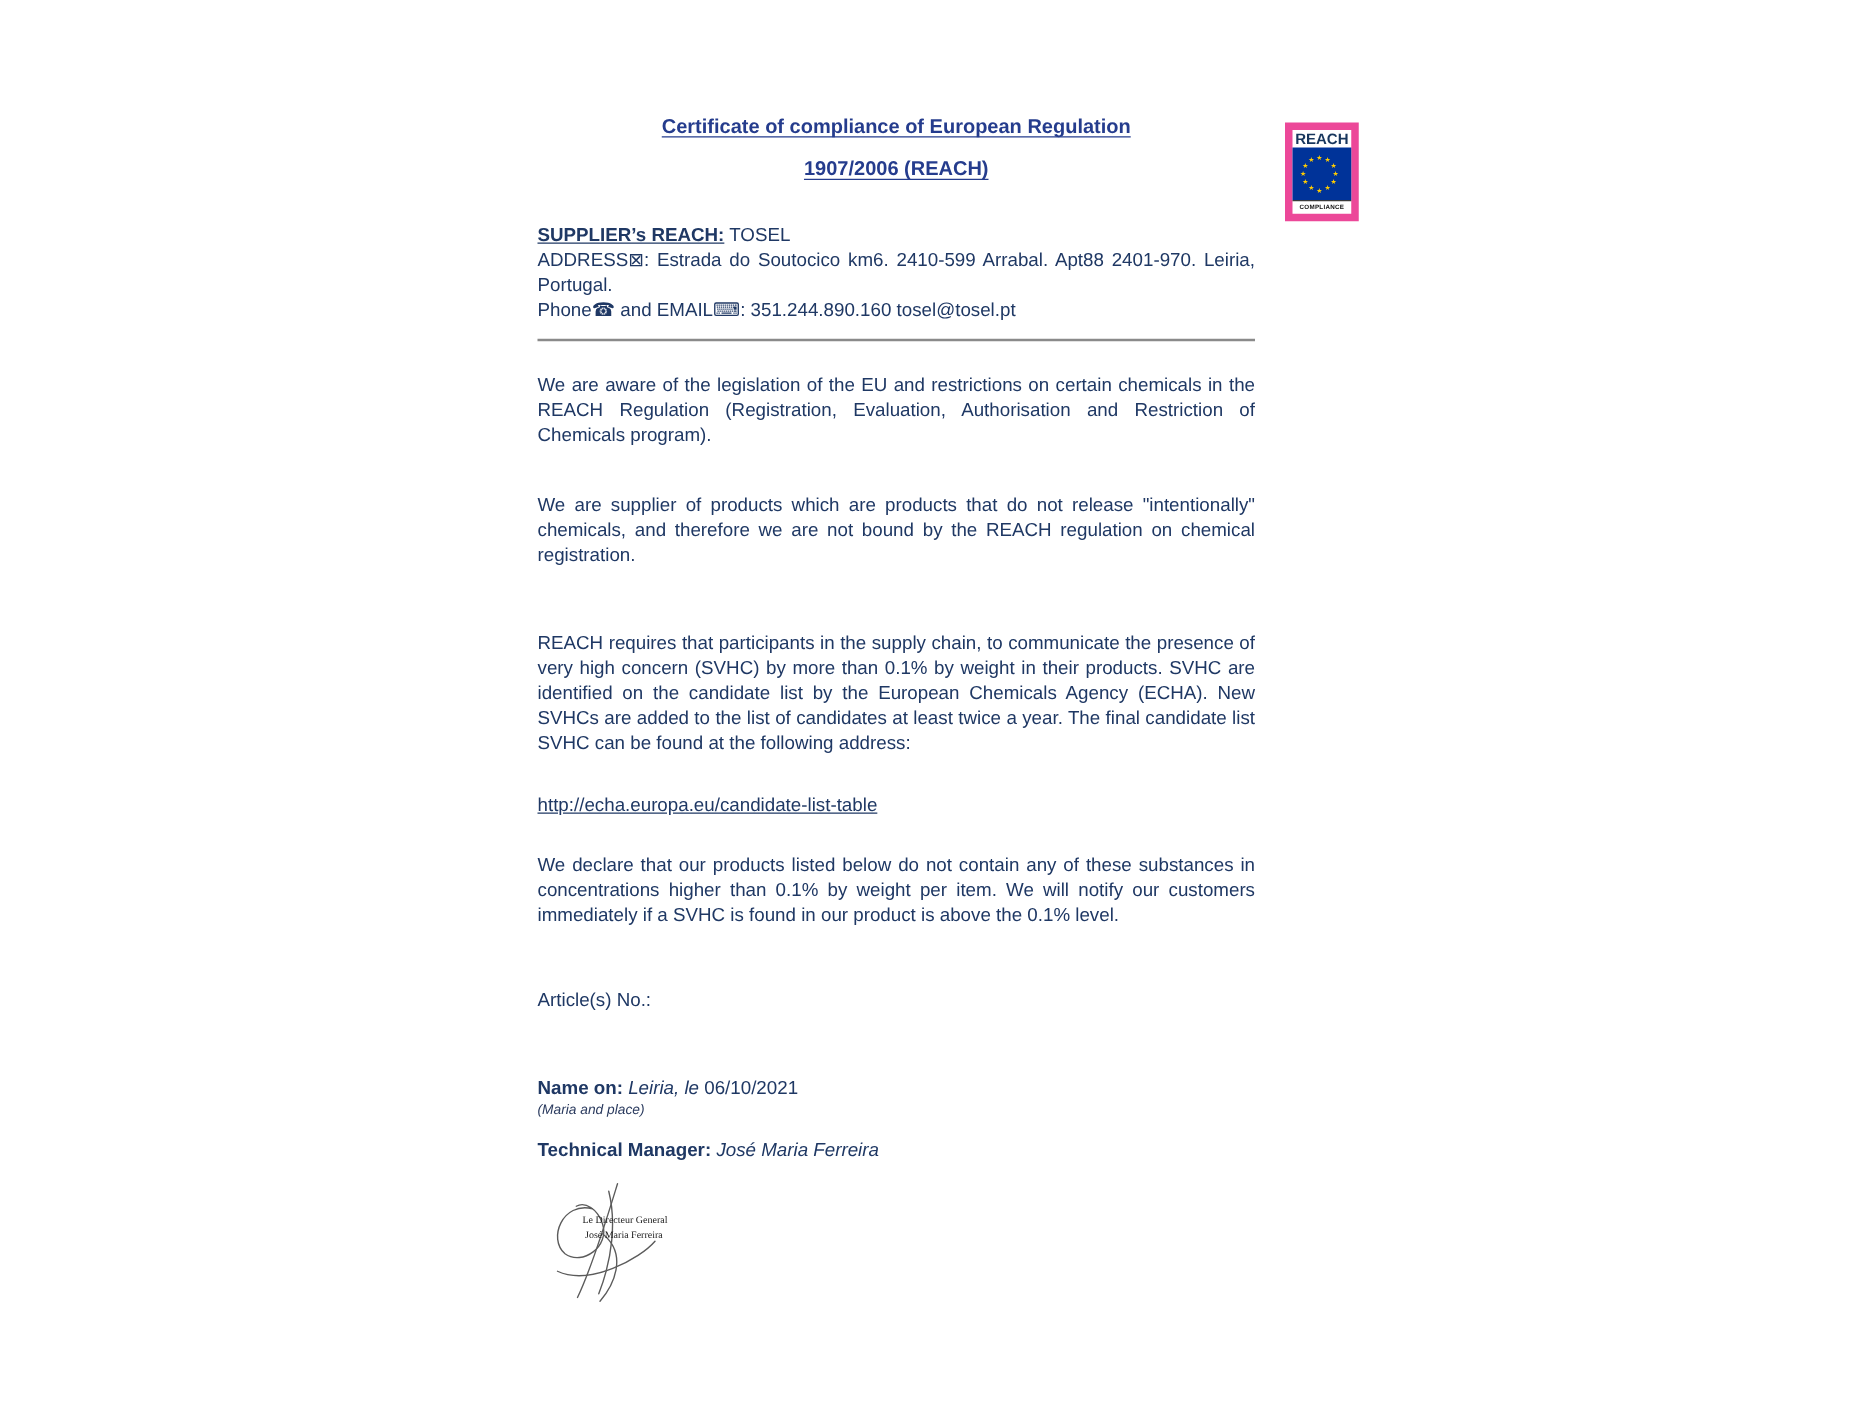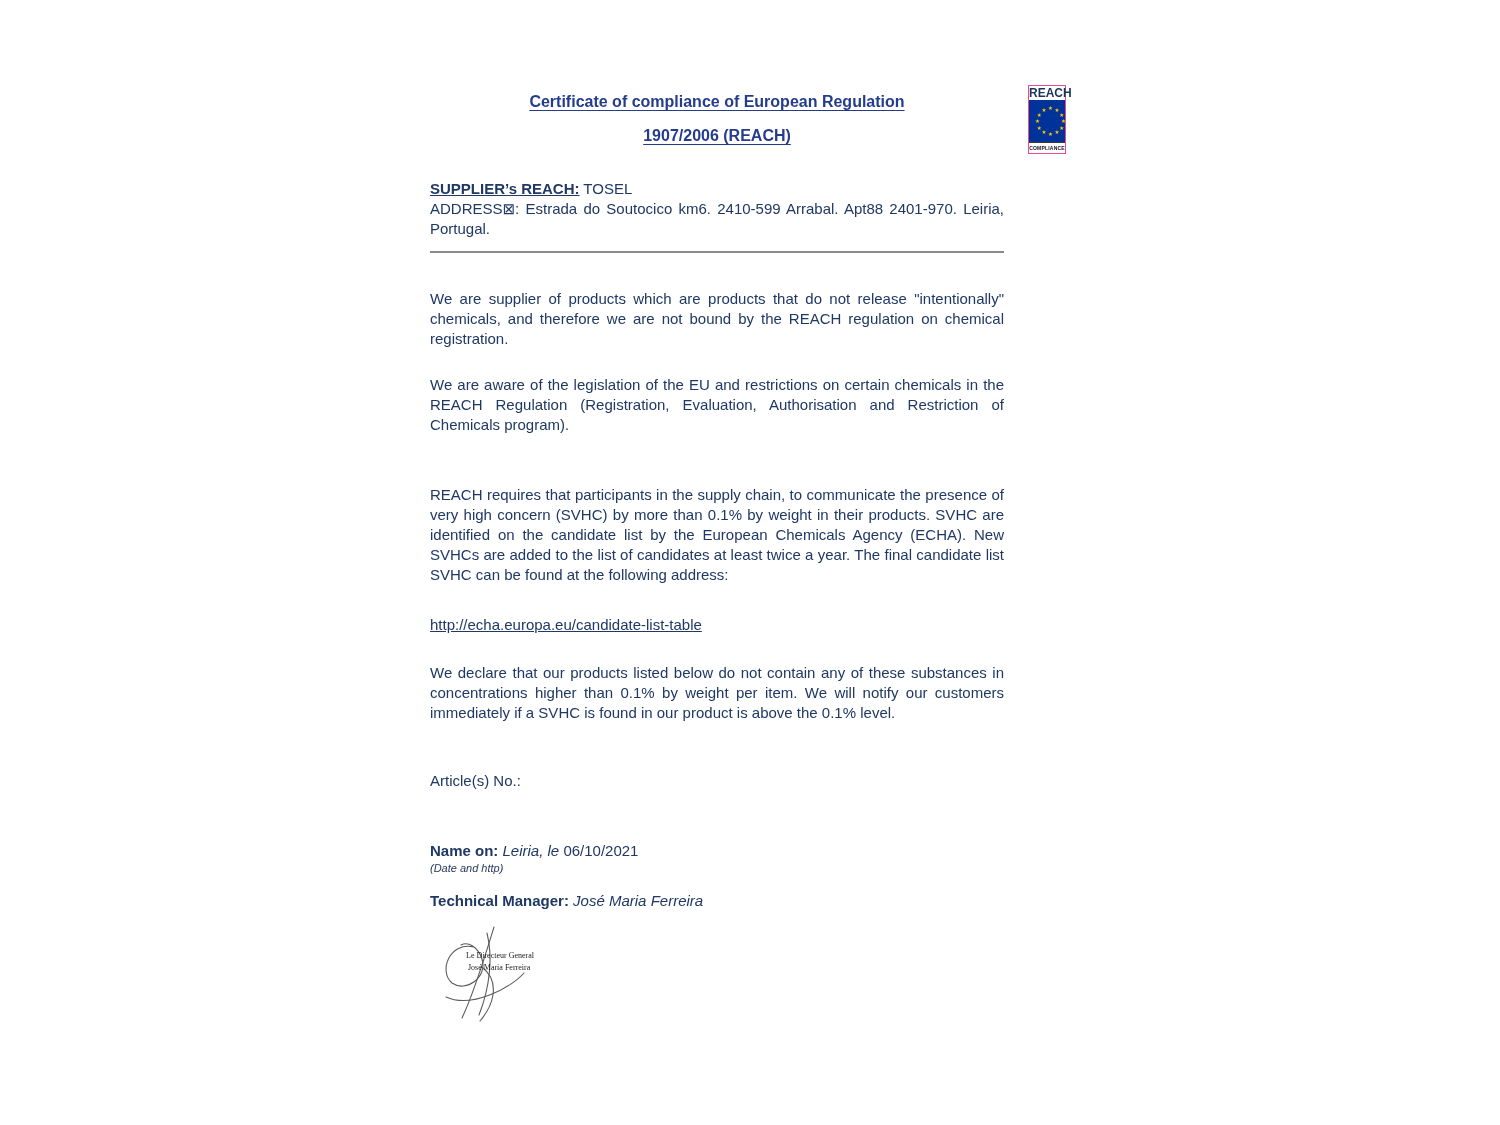--- a/index.html
+++ b/index.html
@@ -28,21 +28,21 @@
   .link-row { margin-top:30px; text-align:left; }
   .link-row a { color:inherit; text-decoration:underline; }
   .p4 { margin-top:28px; }
   .article { margin-top:48px; }
   .made-on { margin-top:50px; margin-bottom:0; }
   .note { font-size:11px; line-height:14px; font-style:italic; margin:0; color:#2a3a5e; }
   .manager { margin-top:16px; margin-bottom:0; }
   .signature { margin-top:14px; margin-left:2px; }
 
   
-  .logo { position:absolute; left:1028px; top:85px; width:38px; border:1px solid #ec4899; background:#fff; }
+  .logo { position:absolute; left:1028px; top:98px; width:59px; border:6px solid #ec4899; background:#fff; }
   .logo-reach { font-weight:bold; color:#17365d; font-size:12px; line-height:14px; text-align:center; }
   .logo-flag { height:42px; background:#003399; }
   .logo-flag svg { display:block; }
   .logo-compliance { font-size:5px; font-weight:bold; letter-spacing:0.2px; text-align:center; color:#111; border-top:1px solid #3a3a3a; padding:2px 0; }
 
   .sig-text { font-family:"Liberation Serif", serif; }
 </style>
 </head>
 <body>
 
@@ -71,38 +71,39 @@
     <div class="logo-compliance">COMPLIANCE</div>
   </div>
 
   <div class="doc">
 
     <h1 class="title"><span class="title-line">Certificate of compliance of European Regulation</span><br><span class="title-line">1907/2006 (REACH)</span></h1>
 
     <div class="supplier">
       <p><span class="bold underline">SUPPLIER’s REACH:</span><span> TOSEL</span></p>
       <p class="justify"><span>ADDRESS</span><span>⊠</span><span>: Estrada do Soutocico km6. 2410-599 Arrabal. Apt88 2401-970. Leiria, Portugal.</span></p>
+      <p><span>Phone</span><span>☎</span><span> and EMAIL</span><span>⌨</span><span>: 351.244.890.160 tosel@tosel.pt</span></p>
     </div>
 
     <hr class="divider">
 
+    <p class="para p1 justify">We are aware of the legislation of the EU and restrictions on certain chemicals in the REACH Regulation (Registration, Evaluation, Authorisation and Restriction of Chemicals program).</p>
+
     <p class="para p2 justify">We are supplier of products which are products that do not release "intentionally" chemicals, and therefore we are not bound by the REACH regulation on chemical registration.</p>
-
-    <p class="para p1 justify">We are aware of the legislation of the EU and restrictions on certain chemicals in the REACH Regulation (Registration, Evaluation, Authorisation and Restriction of Chemicals program).</p>
 
     <p class="para p3 justify">REACH requires that participants in the supply chain, to communicate the presence of very high concern (SVHC) by more than 0.1% by weight in their products. SVHC are identified on the candidate list by the European Chemicals Agency (ECHA). New SVHCs are added to the list of candidates at least twice a year. The final candidate list SVHC can be found at the following address:</p>
 
     <p class="link-row"><a href="#">http://echa.europa.eu/candidate-list-table</a></p>
 
     <p class="para p4 justify">We declare that our products listed below do not contain any of these substances in concentrations higher than 0.1% by weight per item. We will notify our customers immediately if a SVHC is found in our product is above the 0.1% level.</p>
 
     <p class="para article">Article(s) No.:</p>
 
     <p class="made-on"><span class="bold">Name on:</span><span class="italic"> Leiria, le</span><span> 06/10/2021</span></p>
-    <p class="note">(Date and http)</p>
+    <p class="note">(Maria and place)</p>
 
     <p class="manager"><span class="bold">Technical Manager:</span><span class="italic"> José Maria Ferreira</span></p>
 
     <div class="signature">
       <svg width="135" height="100" viewBox="0 0 135 100">
         <g fill="none" stroke="#4a4a4a" stroke-width="1.1" stroke-linecap="round" opacity="0.9">
           <path d="M42,22 C18,16 6,46 20,58 C34,68 56,52 50,34 C46,22 36,16 29,20"></path>
           <path d="M62,2 C54,28 42,68 30,93"></path>
           <path d="M14,72 C40,84 80,62 92,48"></path>
           <path d="M55,8 C61,32 58,62 47,90"></path>

